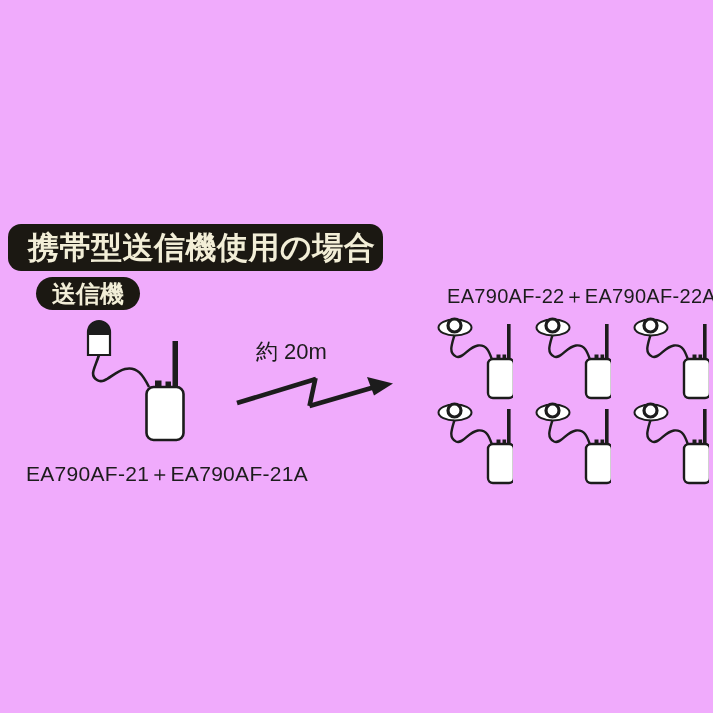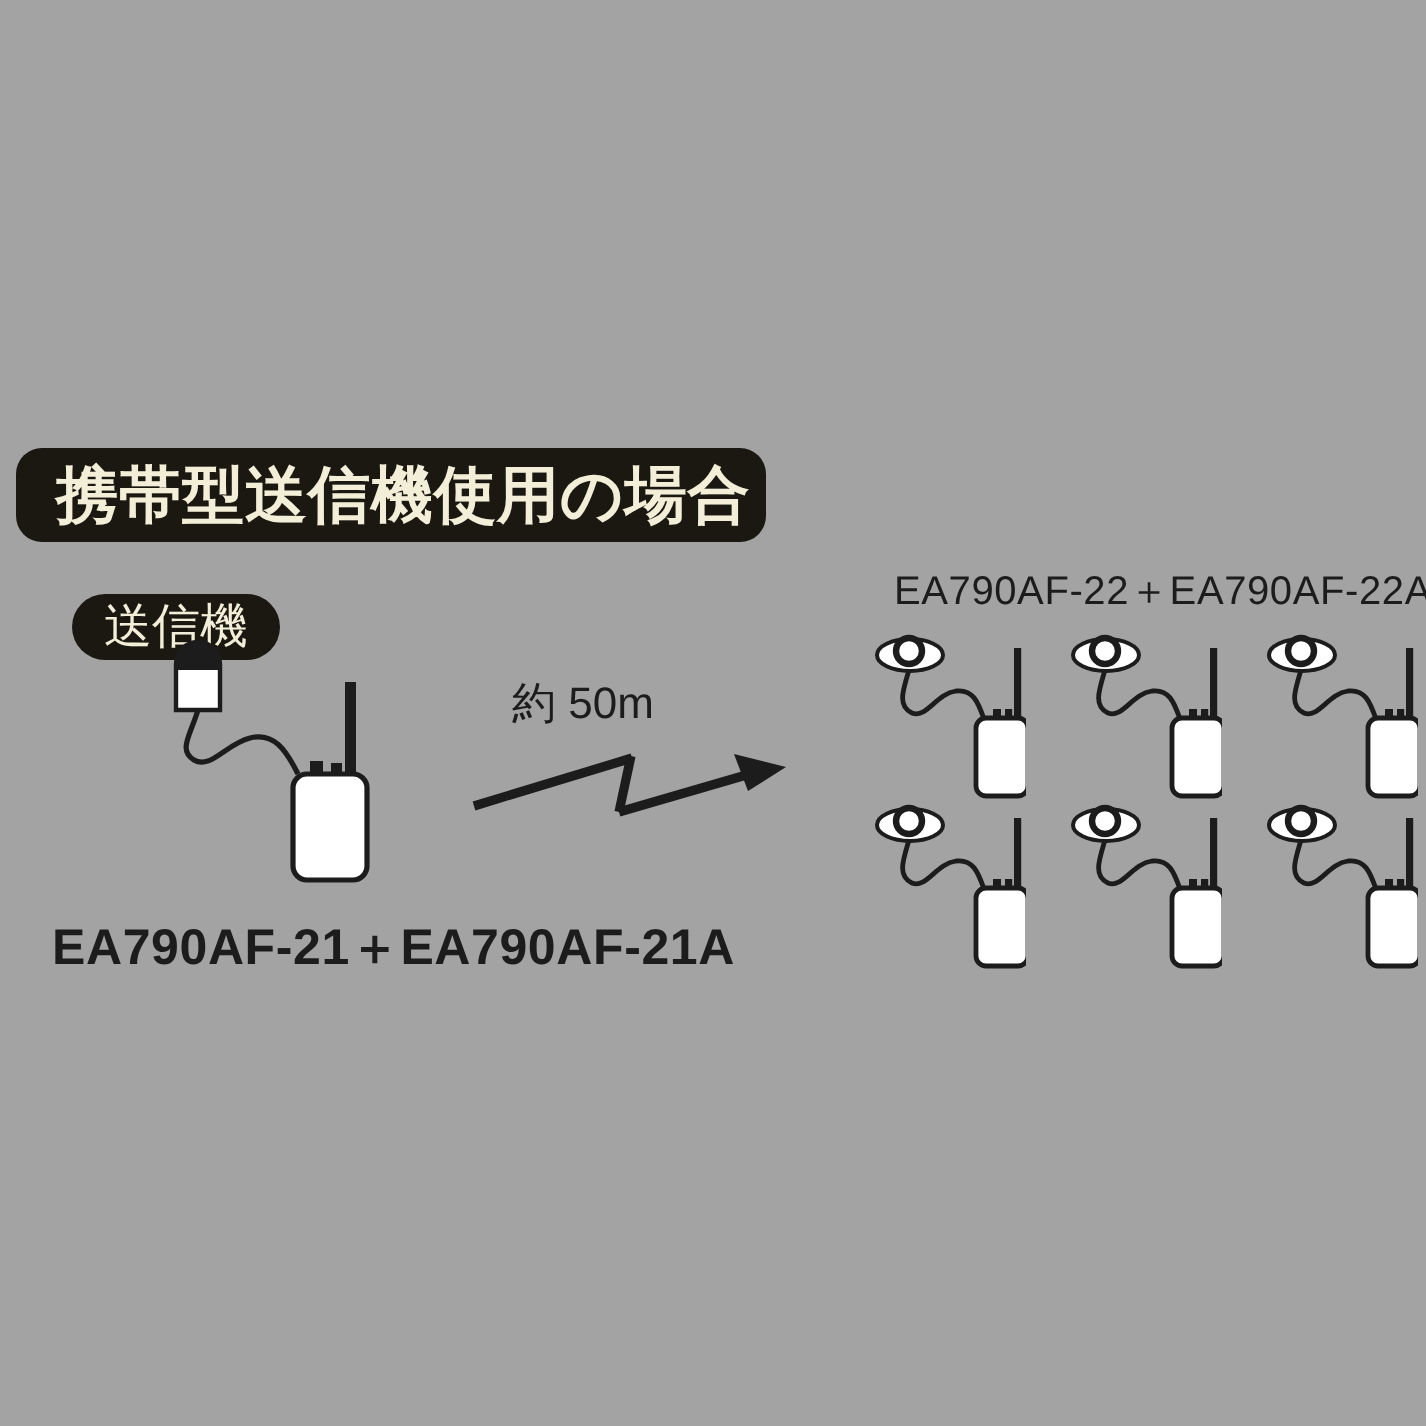--- a/index.html
+++ b/index.html
@@ -1,36 +1,36 @@
 <!DOCTYPE html>
 <html style="--label-bg: #1b1812; --label-text: #f2eed7;"><head>
 <meta charset="utf-8">
 <style>
   html,body{margin:0;padding:0;background:#ffffff;}
   .stage{
-    position:relative;width:713px;height:713px;background:#a3a3a3;overflow:hidden;
+    position:relative;width:713px;height:713px;background:#f0abfc;overflow:hidden;
     font-family:"Liberation Sans","DejaVu Sans",sans-serif;color:#1c1c1c;
   }
   .abs{position:absolute;}
   .banner{
     left:8px;top:224px;width:375px;height:47px;border-radius:13px;
     background:var(--label-bg,#1b1812);color:var(--label-text,#f2eed7);
     font-size:31px;font-weight:bold;line-height:47px;padding-left:20px;
     box-sizing:border-box;white-space:nowrap;letter-spacing:0.5px;
   }
   .pill{
     height:33px;border-radius:17px;background:var(--label-bg,#1b1812);
-    color:var(--label-text,#f2eed7);font-size:24px;font-weight:normal;line-height:33px;
-    text-align:center;box-sizing:border-box;white-space:nowrap;margin-top:20px;
+    color:var(--label-text,#f2eed7);font-size:24px;font-weight:bold;line-height:33px;
+    text-align:center;box-sizing:border-box;white-space:nowrap;
   }
   .pill-tx{left:36px;top:277px;width:104px;}
   .pill-rx{left:333px;top:280px;width:106px;height:32px;line-height:32px;}
   .model{font-size:20px;white-space:nowrap;letter-spacing:0.3px;}
   .rx-model{left:447px;top:280px;height:32px;line-height:32px;}
-  .tx-model{left:26px;top:462px;font-size:25px;height:24px;line-height:24px;font-weight:bold;}
+  .tx-model{left:26px;top:462px;font-size:21px;height:24px;line-height:24px;}
   .distance{left:256px;top:339px;font-size:22px;height:26px;line-height:26px;white-space:nowrap;}
   .rx-grid{
     left:433px;top:316px;width:280px;height:170px;
     display:grid;grid-template-columns:repeat(3,80px);grid-auto-rows:84px;
     column-gap:18px;row-gap:1px;
   }
   svg{display:block;}
 </style>
 </head>
 <body>
@@ -54,21 +54,21 @@
     </g>
     <path d="M19,39 C15,52 9,59 17,64 C25,69 33,56 45,53 C57,50 63,59 69,71" fill="none" stroke="#1c1c1c" stroke-width="2.6"></path>
     <rect x="66.5" y="71" width="37" height="53" rx="7" fill="#ffffff" stroke="#1c1c1c" stroke-width="2.6"></rect>
     <rect x="92.5" y="25" width="5.5" height="47" fill="#1c1c1c"></rect>
     <rect x="75" y="64.5" width="6.5" height="7" fill="#1c1c1c"></rect>
     <rect x="85.5" y="65.5" width="5.5" height="6" fill="#1c1c1c"></rect>
   </svg>
 
   <div class="abs model tx-model">EA790AF-21＋EA790AF-21A</div>
 
-  <div class="abs distance">約 50m</div>
+  <div class="abs distance">約 20m</div>
   <svg class="abs" style="left:228px;top:368px" width="175" height="45" viewBox="0 0 175 45">
     <path d="M9,35 L88,11" stroke="#1c1c1c" stroke-width="4.6" fill="none"></path>
     <path d="M87.5,10 L81.5,38" stroke="#1c1c1c" stroke-width="4.6" fill="none"></path>
     <path d="M81.5,38 L152,17.5" stroke="#1c1c1c" stroke-width="4.6" fill="none"></path>
     <polygon points="165,15.5 139,9 146,27.5" fill="#1c1c1c"></polygon>
   </svg>
 
   <div class="abs rx-grid">
     <svg width="80" height="84" viewBox="0 0 80 84">
       <g>

